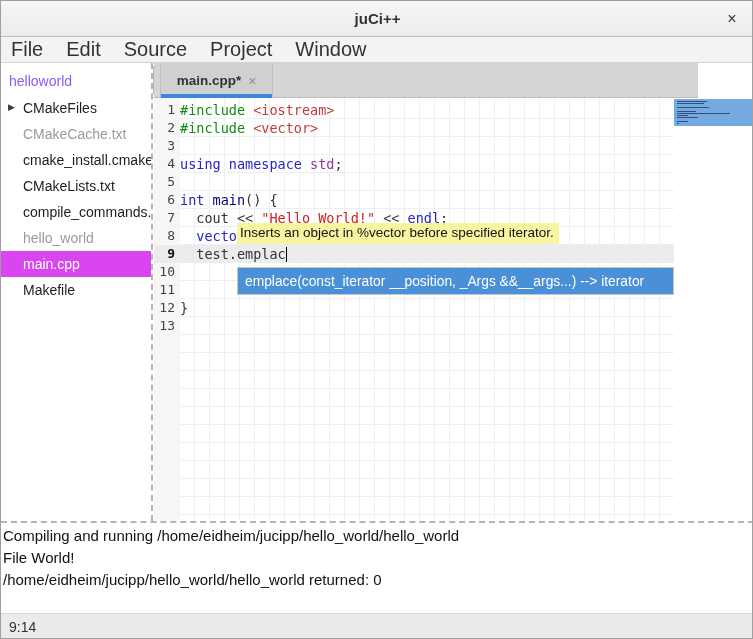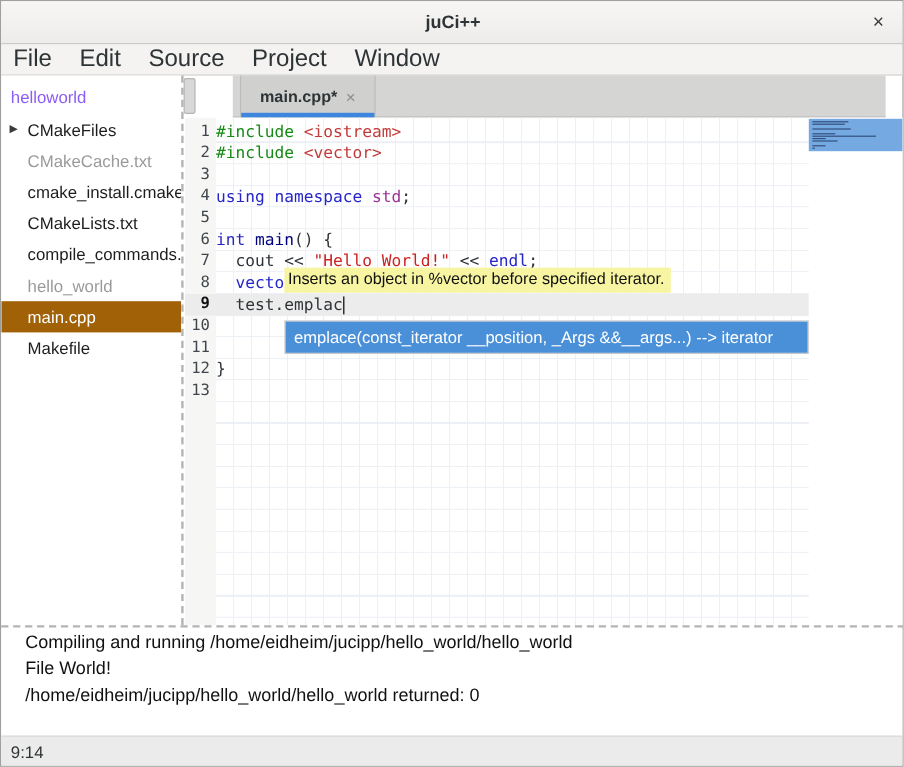--- a/index.html
+++ b/index.html
@@ -31,35 +31,35 @@
   .menubar .mitem { font-size:20px; color:#2e3436; padding:3px 10px 3px 0; margin-right:13px; }
   
   .main { position:absolute; left:0; top:62px; width:753px; height:458px; }
   .sidebar {
     position:absolute; left:0; top:0; width:150px; height:458px;
     background:#ffffff; overflow:hidden;
   }
   .side-root { height:32px; padding:10px 0 0 8px; font-size:14px; color:#8b5cf6; }
   .srow { height:26px; display:flex; align-items:center; padding-left:22px; font-size:14px; color:#1d1d1d; position:relative; white-space:nowrap; overflow:hidden; }
   .srow.muted { color:#9a9a9a; }
-  .srow.selected { background:#a16207; color:#ffffff; }
+  .srow.selected { background:#d946ef; color:#ffffff; }
   .srow .expander { position:absolute; left:7px; top:7px; font-size:9px; color:#3a3a3a; }
   .vsep {
     position:absolute; left:150px; top:0; width:0; height:458px;
     border-left:2px dashed #b4b4b4;
   }
   .side-thumb {
     position:absolute; left:152px; top:2px; width:10px; height:30px;
     background:#d8d8d8; border:1px solid #b5b5b5; border-radius:2px;
   }
   
   .rightpane { position:absolute; left:153px; top:0; width:600px; height:458px; }
   .tabbar {
     position:absolute; left:0; top:0; width:544px; height:35px;
-    background:#d5d5d4; border-bottom:1px solid #bcbcbb;margin-left:40px;
+    background:#d5d5d4; border-bottom:1px solid #bcbcbb;
   }
   .tab {
     position:absolute; left:6px; top:0; width:113px; height:35px;
     background:#d0d0cf; border-left:1px solid #bdbdbc; border-right:1px solid #bdbdbc;
     display:flex; align-items:center; justify-content:center; gap:7px;
   }
   .tab .tlabel { font-size:13.5px; font-weight:bold; color:#2e3436; }
   .tab .tclose { font-size:14px; color:#8c8c8c; }
   .tab .underline { position:absolute; left:0; bottom:0; width:100%; height:4px; background:#3e86dd; }
   
@@ -92,21 +92,21 @@
     background:#ffffff; border:1px solid #c6c6c6; z-index:6;
   }
   .popup .prow { height:26px; display:flex; align-items:center; padding-left:7px; font-size:13.8px; color:#2e3436; white-space:nowrap; overflow:hidden; }
   .popup .prow.selected { background:#4a90d9; color:#ffffff; }
   
   .minimap { position:absolute; right:0; top:0; width:80px; height:423px; background:#ffffff; z-index:3; }
   .viewport { position:absolute; left:0; top:1px; width:80px; height:27px; background:#74a9e2; }
   .mbar { position:absolute; left:3px; height:1px; background:#33507c; }
   
   .hsep { position:absolute; left:0; top:520px; width:753px; height:3px; border-top:2px dashed #b4b4b4; }
-  .output { position:absolute; left:0; top:523px; width:753px; height:89px; background:#ffffff; padding:1px 0 0 20px; }
+  .output { position:absolute; left:0; top:523px; width:753px; height:89px; background:#ffffff; padding:1px 0 0 2px; }
   .oline { font-size:15px; line-height:22px; color:#111; white-space:nowrap; }
   .statusbar {
     position:absolute; left:0; top:612px; width:753px; height:27px;
     background:#ebebeb; border-top:1px solid #dadada;
     display:flex; align-items:center; padding-left:8px;
   }
   .statusbar .pos { font-size:14px; color:#2e3436; }
 </style>
 </head>
 <body>

